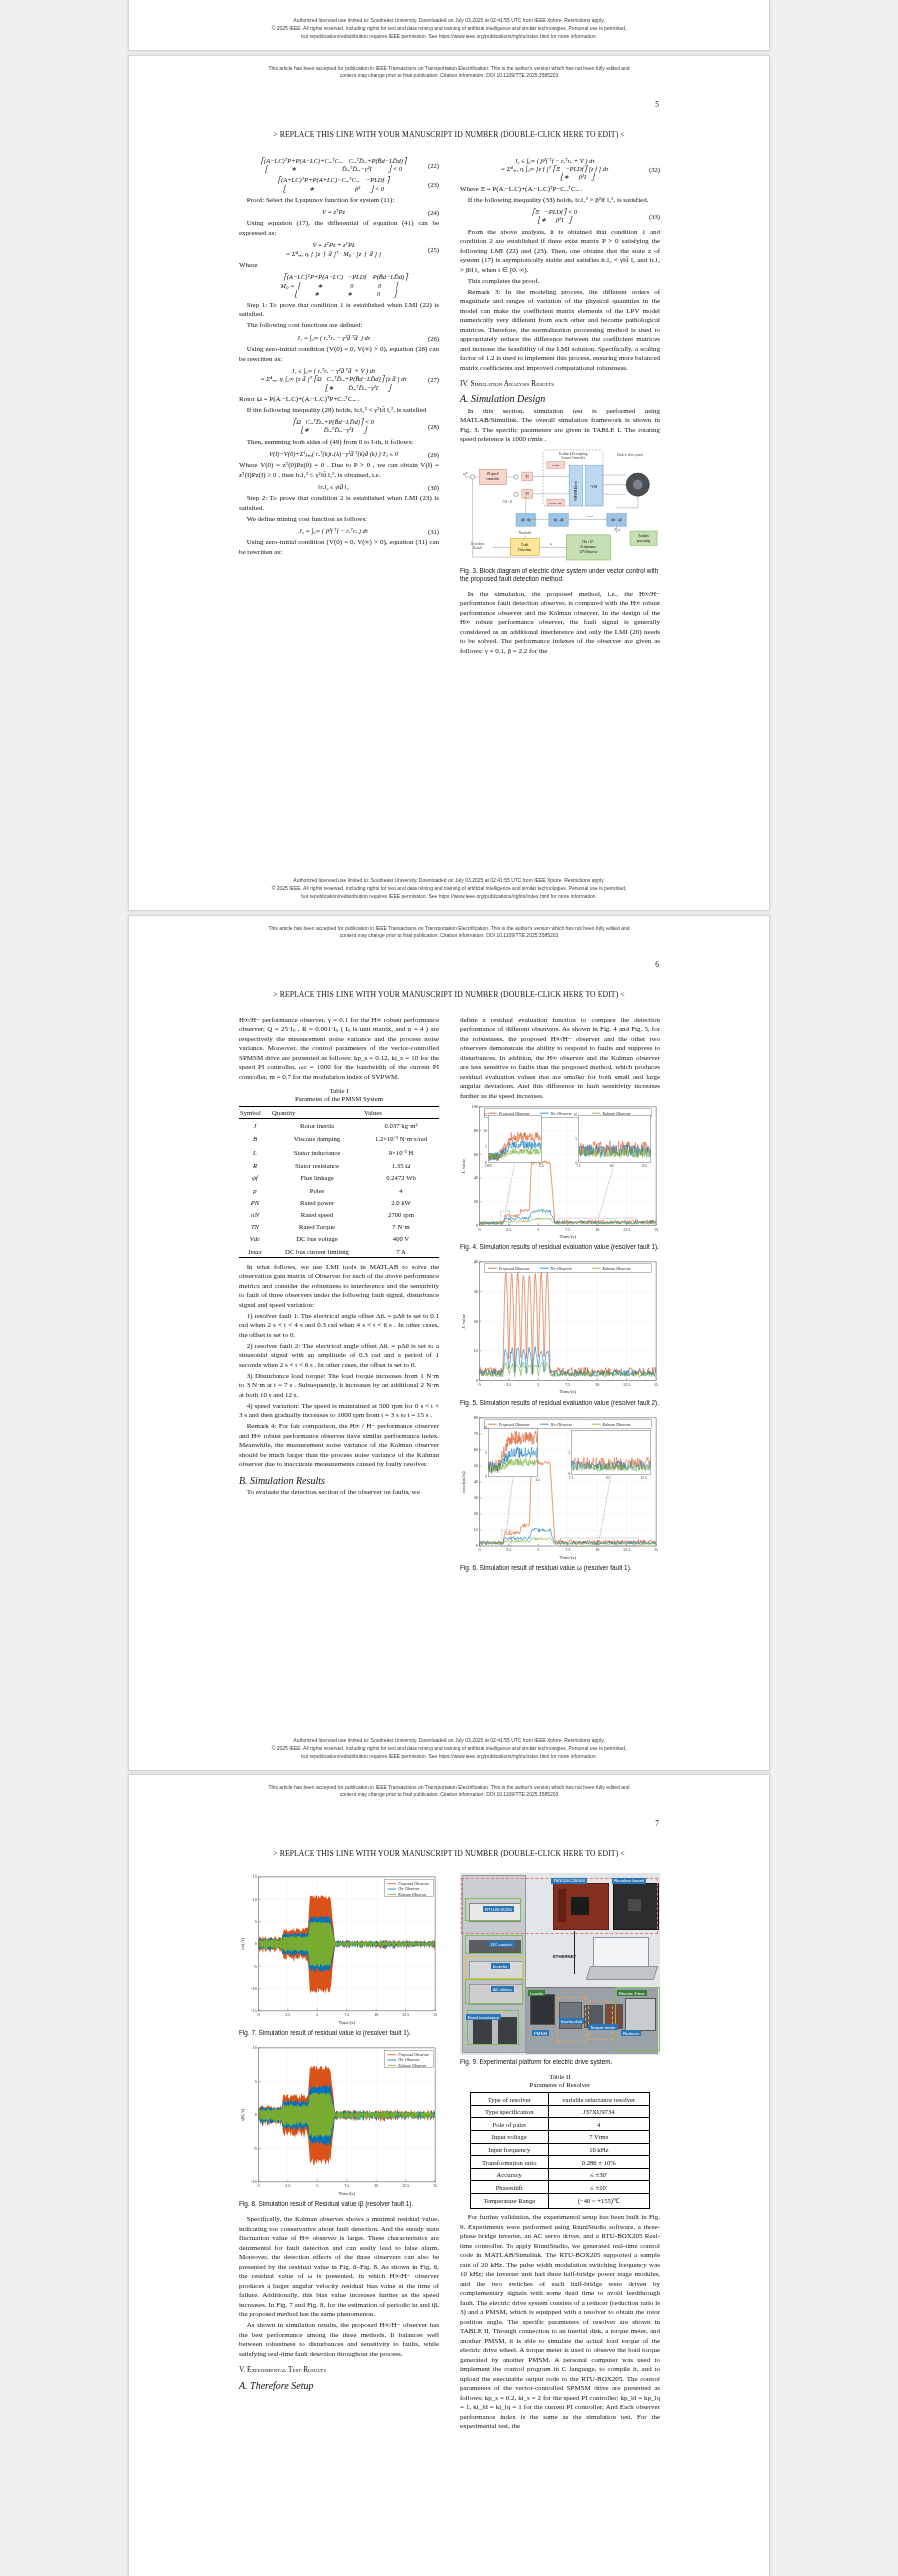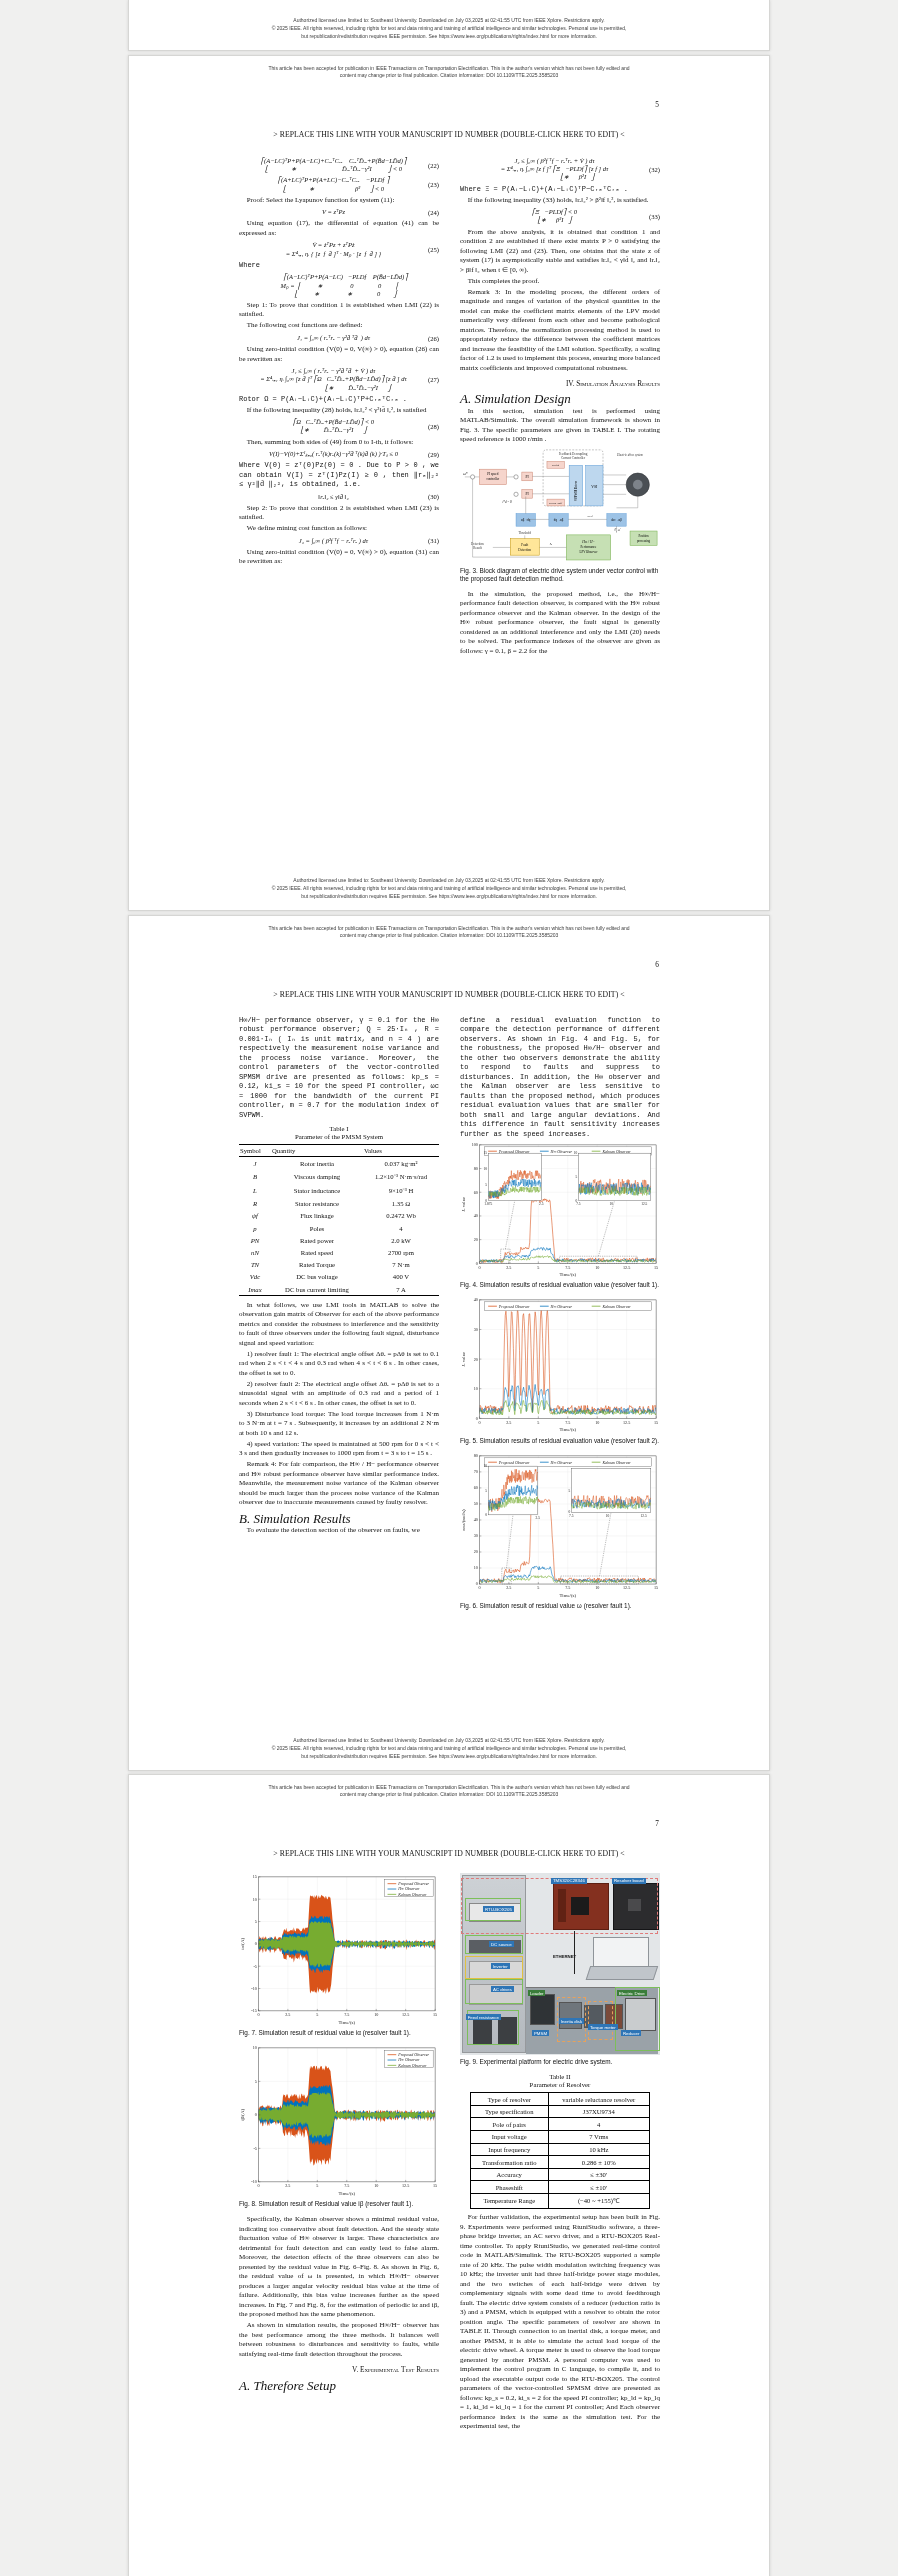--- a/index.html
+++ b/index.html
@@ -14,27 +14,27 @@
   .pg-head{position:absolute;top:8.7px;left:0;right:0;text-align:center;
            font:5px/7.3px "Liberation Sans",sans-serif;color:#3c3c3c;}
   .pg-foot{position:absolute;bottom:9.7px;left:0;right:0;text-align:center;
            font:5px/7.7px "Liberation Sans",sans-serif;color:#3c3c3c;}
   .pg-num{position:absolute;top:44px;right:110px;font:7.3px "Liberation Serif",serif;}
   .run-head{position:absolute;top:74px;left:0;right:0;text-align:center;
             font:7.7px "Liberation Serif",serif;letter-spacing:0.1px;}
   .cols{position:absolute;top:98px;left:110px;width:422px;display:flex;gap:21px;}
   .col{width:200px;font:7px/9.5px "Liberation Serif",serif;text-align:justify;}
   .col p.jp{margin:1.5px 0;text-indent:7.7px;}
-  .col p.ni{text-indent:0;font-family:Liberation Mono, monospace;}
+  .col p.ni{text-indent:0;}
   .eq{display:flex;align-items:center;margin:2.9px 0;overflow:hidden;}
   .eq-lines{flex:1;text-align:center;font:italic 6.5px/8.3px "Liberation Serif",serif;white-space:pre;}
   .eq-num{font:6.6px "Liberation Serif",serif;}
-  h2.sec{margin:6.8px 0 3.9px;text-align:right;font-weight:normal;font-size:7.3px;
+  h2.sec{margin:6.8px 0 3.9px;text-align:left;font-weight:normal;font-size:7.3px;
          font-variant:small-caps;line-height:8.7px;}
-  h3.sub{margin:5.8px 0 2.9px;font-weight:normal;font-style:italic;font-size:13px;text-align:left;}
+  h3.sub{margin:5.8px 0 2.9px;font-weight:normal;font-style:italic;font-size:10px;text-align:left;}
   .fig-cap{font:6.4px/8.1px "Liberation Sans",sans-serif;text-align:left;margin:2.9px 0 6.8px;}
   .tbl-cap{text-align:center;font-variant:small-caps;font:6.8px/8.3px "Liberation Serif",serif;margin:4.8px 0 2.9px;}
   table.booktab{width:100%;border-collapse:collapse;font:6.7px "Liberation Serif",serif;
                 border-top:1.4px solid #000;border-bottom:1.4px solid #000;margin-bottom:4.8px;}
   table.booktab th{border-bottom:0.7px solid #000;font-weight:normal;padding:1.9px 1px;}
   table.booktab td{text-align:center;padding:2.6px 1px;}
   table.booktab td:first-child{font-style:italic;}
   table.grid{width:90%;margin:0 auto 4.8px;border-collapse:collapse;font:6.6px "Liberation Serif",serif;}
   table.grid td{border:0.7px solid #000;text-align:center;padding:2.3px 1.9px;}
   .chart{width:100%;display:block;}

